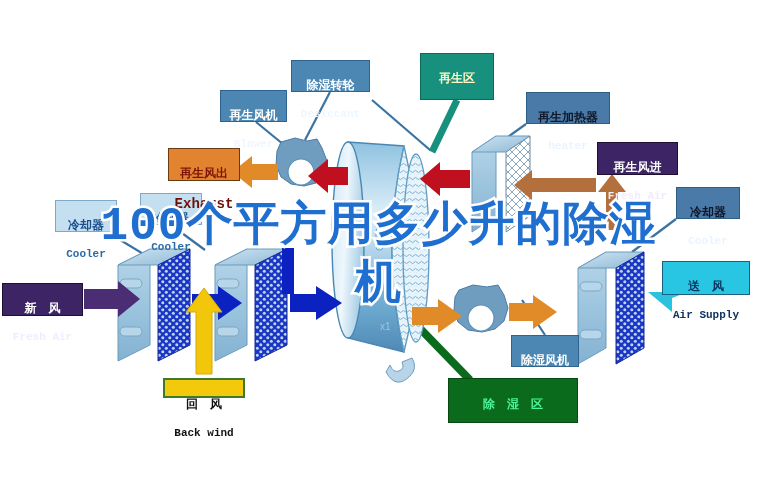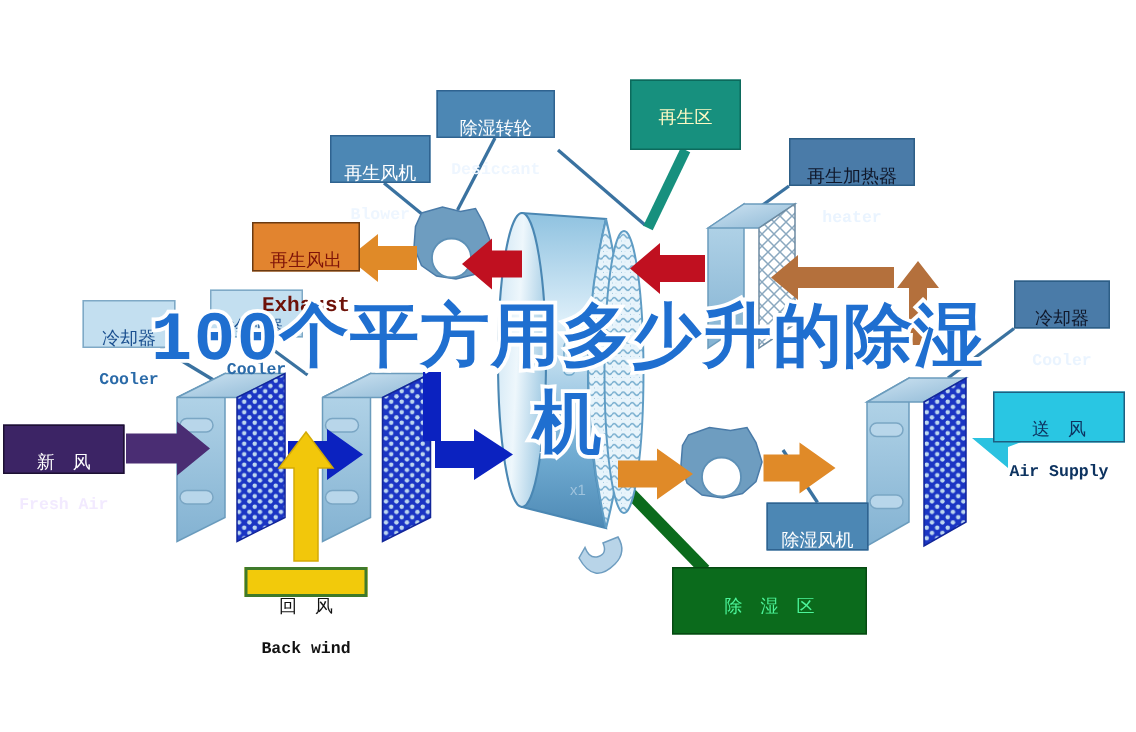--- a/index.html
+++ b/index.html
@@ -4,21 +4,21 @@
 <style>
   html,body{margin:0;padding:0;background:#ffffff;}
   body{width:757px;height:488px;overflow:hidden;font-family:"Liberation Sans",sans-serif;}
   #stage{position:relative;width:757px;height:488px;background:#ffffff;}
   #art{position:absolute;left:0;top:0;width:757px;height:488px;}
 
   
   .lbl{position:absolute;box-sizing:border-box;text-align:center;
        font-family:"Liberation Sans",sans-serif;line-height:1.08;
        white-space:pre-line;}
-  .lbl .cn{display:block;font-weight:normal;text-align:center;}
+  .lbl .cn{display:block;font-weight:bold;text-align:center;}
   .lbl .en{display:block;font-family:"Liberation Mono",monospace;font-weight:bold;}
 
   
   .lbl.sky{background:#c3dff0;border:1px solid #7fa9c6;color:#1f5f9e;}
   .lbl.sky .cn{color:#1a4f8f;}
   .lbl.sky .en{color:#2a6aa8;}
 
   
   .lbl.steel{background:#4a7ba8;border:1px solid #2d5e86;color:#ffffff;}
   .lbl.steel .cn{color:#0f172a;}
@@ -235,20 +235,24 @@
 
   <div class="lbl teal" style="left:420px;top:53px;width:74px;height:47px;padding-top:1px;">
     <span class="cn" style="font-size:12px">再生区</span>
   </div>
 
   <div class="lbl steel" style="left:526px;top:92px;width:84px;height:32px;padding-top:1px;">
     <span class="cn" style="font-size:12px">再生加热器</span>
     <span class="en" style="font-size:11px">heater</span>
   </div>
 
+  <div class="lbl purple" style="left:597px;top:142px;width:81px;height:33px;padding-top:1px;">
+    <span class="cn" style="font-size:12px">再生风进</span>
+    <span class="en" style="font-size:11px">Fresh Air</span>
+  </div>
 
   <div class="lbl steel" style="left:676px;top:187px;width:64px;height:32px;padding-top:1px;">
     <span class="cn" style="font-size:12px">冷却器</span>
     <span class="en" style="font-size:11px">Cooler</span>
   </div>
 
   <div class="lbl sky" style="left:55px;top:200px;width:62px;height:32px;padding-top:1px;">
     <span class="cn" style="font-size:12px">冷却器</span>
     <span class="en" style="font-size:11px">Cooler</span>
   </div>

